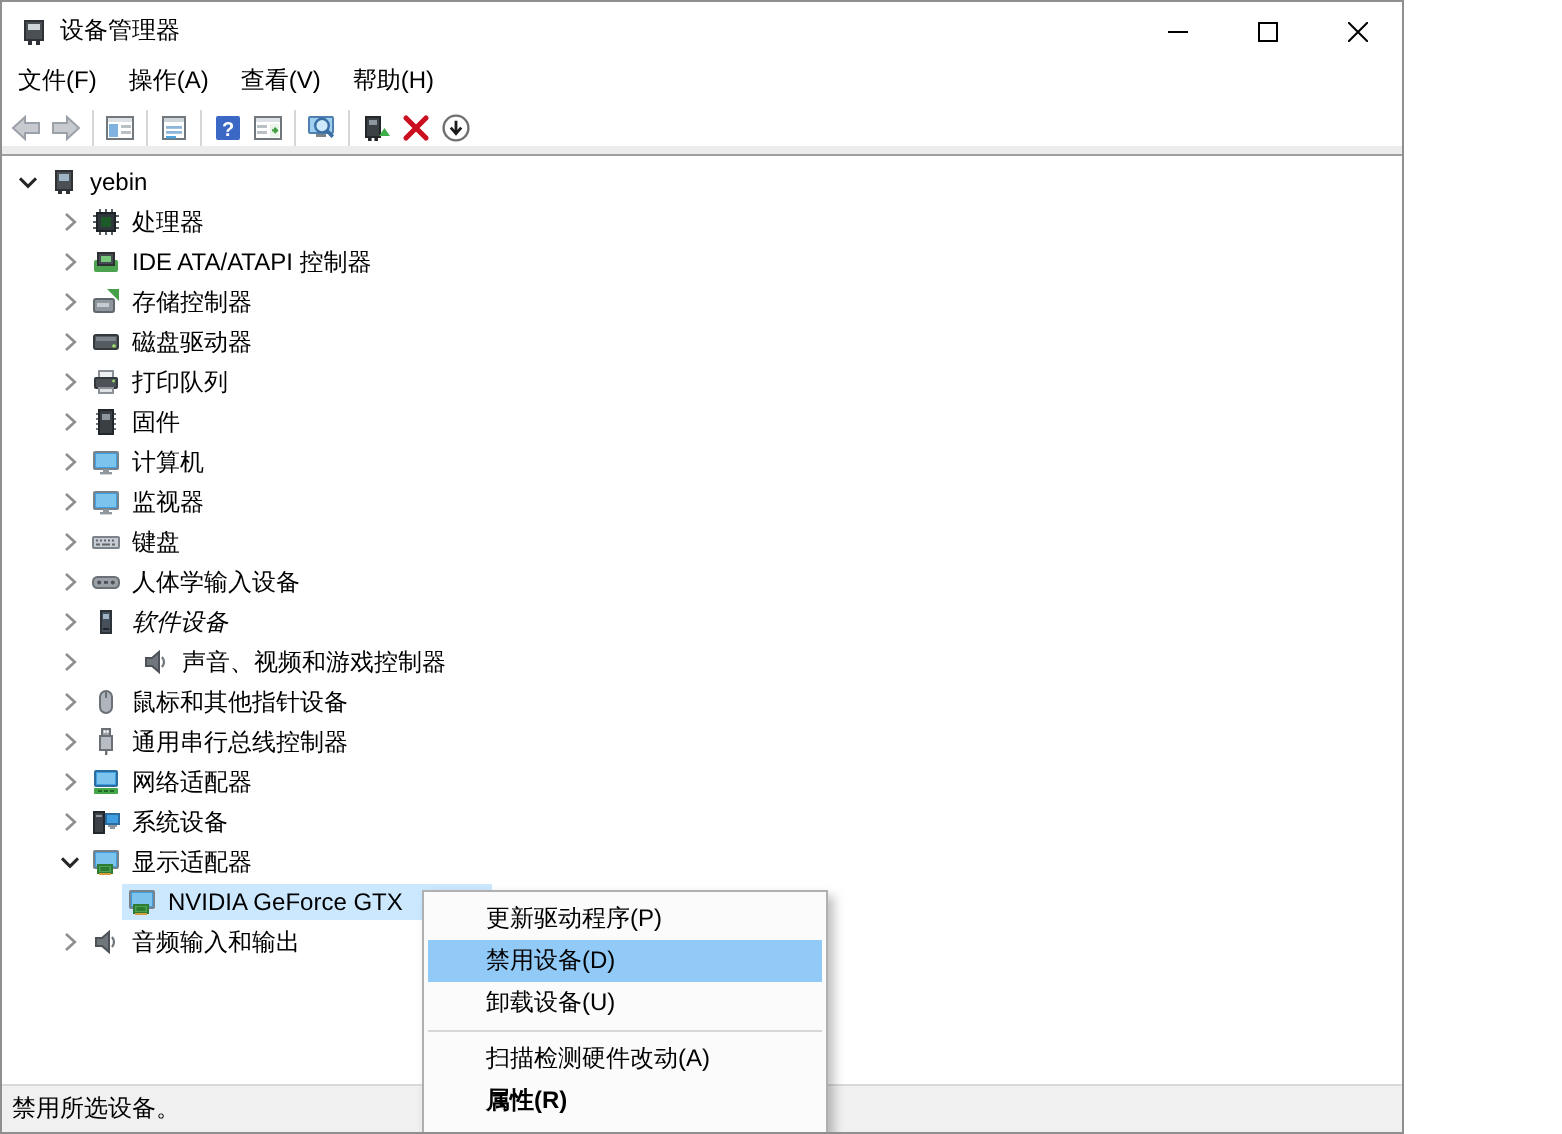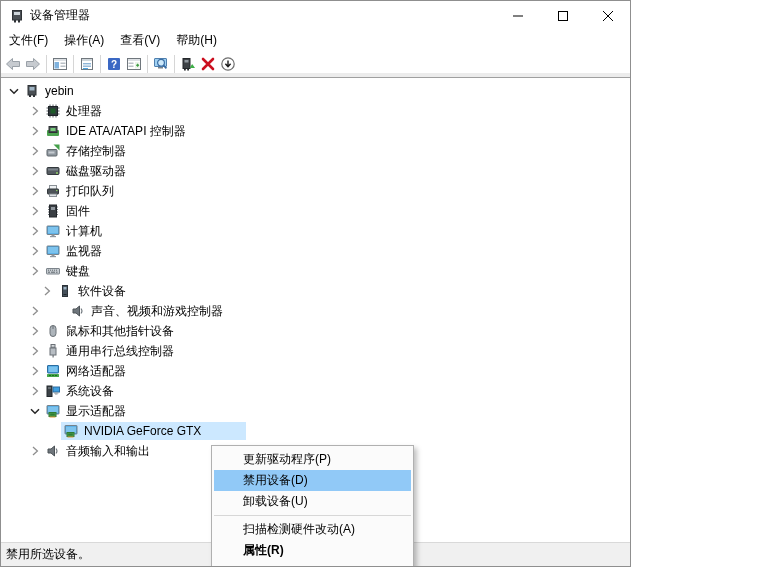--- a/index.html
+++ b/index.html
@@ -1,17 +1,17 @@
 <!DOCTYPE html>
 <html><head>
 <meta charset="utf-8">
 <style>
   html,body { margin:0; padding:0; background:#fff; }
   .window {
-    position:relative; width:631px; height:567px; box-sizing:border-box;
+    position:relative; width:702px; height:567px; box-sizing:border-box;
     border:1px solid #8f8f8f; background:#fff; overflow:hidden;
     font-family:"Liberation Sans", sans-serif; font-size:12px; color:#000;
     display:flex; flex-direction:column;
   }
   
   .titlebar { height:29px; flex:0 0 29px; display:flex; align-items:center; background:#fff; }
   .app-icon { width:16px; height:16px; margin:0 5px 0 8px; display:inline-flex; }
   .title-text { flex:1; font-size:12px; }
   .caption-buttons { display:flex; height:100%; }
   .cap-btn { width:45px; height:100%; display:flex; align-items:center; justify-content:center; }
@@ -362,21 +362,39 @@
         <span class="row-inner">
           <span class="ticon">
             <svg width="16" height="16" viewBox="0 0 16 16">
               <rect x="1.5" y="5.5" width="13" height="5.5" rx="0.5" fill="#c6ccd1" stroke="#7c848b"></rect>
               <path d="M3 7.2 H4 M5 7.2 H6 M7 7.2 H8 M9 7.2 H10 M11 7.2 H12 M3 9.2 H5 M6 9.2 H10 M11 9.2 H12.5" stroke="#5f666c"></path>
             </svg>
           </span>
           <span class="tlabel">键盘</span>
         </span>
       </div>
-      <div class="tree-row" style="padding-left: 38px;">
+      <div class="tree-row" style="padding-left: 26px;">
+        <span class="chev">
+          <svg width="16" height="16" viewBox="0 0 16 16">
+            <path d="M6 4 L10.4 8 L6 12" fill="none" stroke="#8e8e8e" stroke-width="1.3"></path>
+          </svg>
+        </span>
+        <span class="row-inner">
+          <span class="ticon">
+            <svg width="16" height="16" viewBox="0 0 16 16">
+              <rect x="1.5" y="5.5" width="13" height="5.5" rx="2.2" fill="#9aa1a7" stroke="#6a7076"></rect>
+              <circle cx="4.6" cy="8.2" r="1" fill="#4c5257"></circle>
+              <circle cx="11.4" cy="8.2" r="1" fill="#4c5257"></circle>
+              <rect x="7" y="7.5" width="2" height="1.4" fill="#4c5257"></rect>
+            </svg>
+          </span>
+          <span class="tlabel">人体学输入设备</span>
+        </span>
+      </div>
+      <div class="tree-row" style="padding-left: 26px; font-style: italic;">
         <span class="chev">
           <svg width="16" height="16" viewBox="0 0 16 16">
             <path d="M6 4 L10.4 8 L6 12" fill="none" stroke="#8e8e8e" stroke-width="1.3"></path>
           </svg>
         </span>
         <span class="row-inner">
           <span class="ticon">
             <svg width="16" height="16" viewBox="0 0 16 16">
               <rect x="5.5" y="2.5" width="5" height="11" fill="#45505a" stroke="#2b3238"></rect>
               <rect x="6.5" y="4" width="3" height="2.5" fill="#9fb4c4"></rect>

